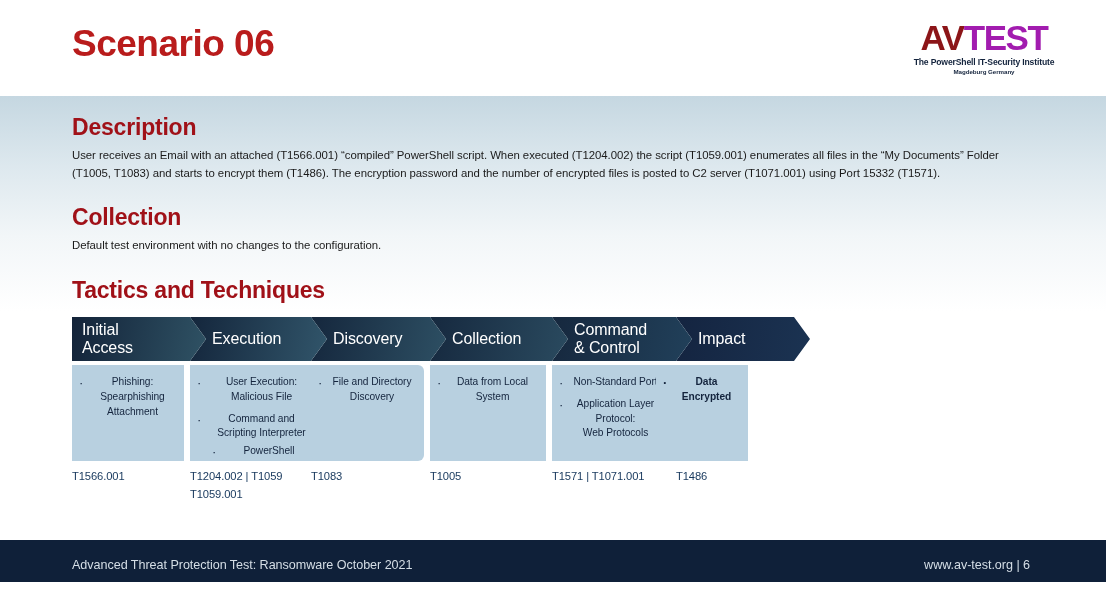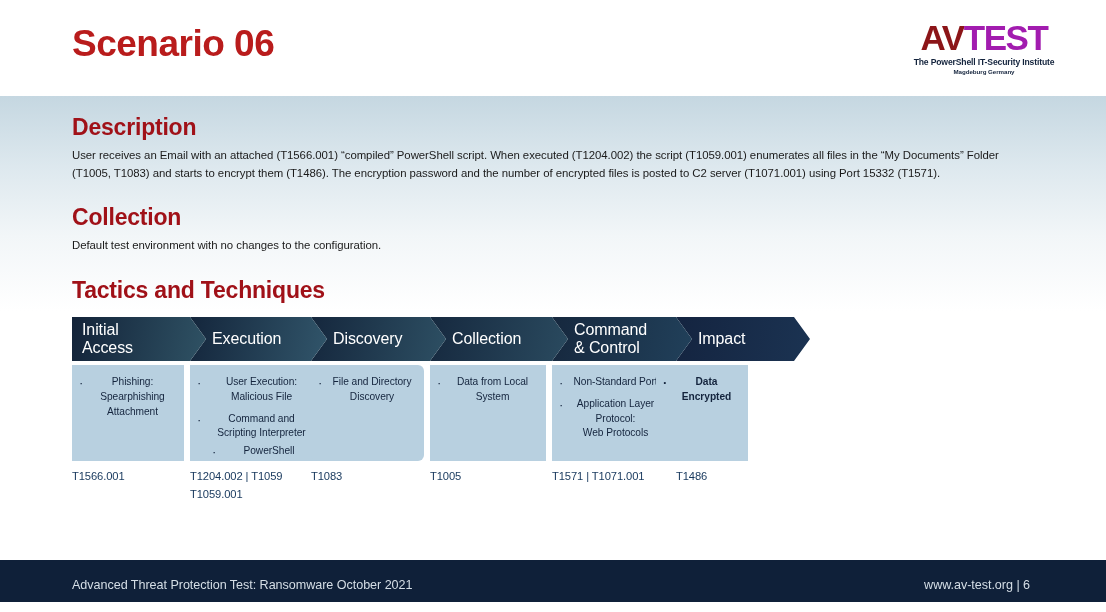--- a/index.html
+++ b/index.html
@@ -195,21 +195,21 @@
     font-size: 11.2px;
     color: #16375c;
     line-height: 1.6;
     letter-spacing: -0.1px;
     white-space: pre-line;
   }
 
   
   .footer {
     position: absolute;
-    left: 0; top: 560px;
+    left: 0; top: 540px;
     width: 1106px; height: 42px;
     background: #0f2039;
   }
   .footer-left {
     position: absolute;
     left: 72px; top: 18px;
     font-size: 12.6px;
     color: #d5dee6;
     letter-spacing: -0.05px;
   }

